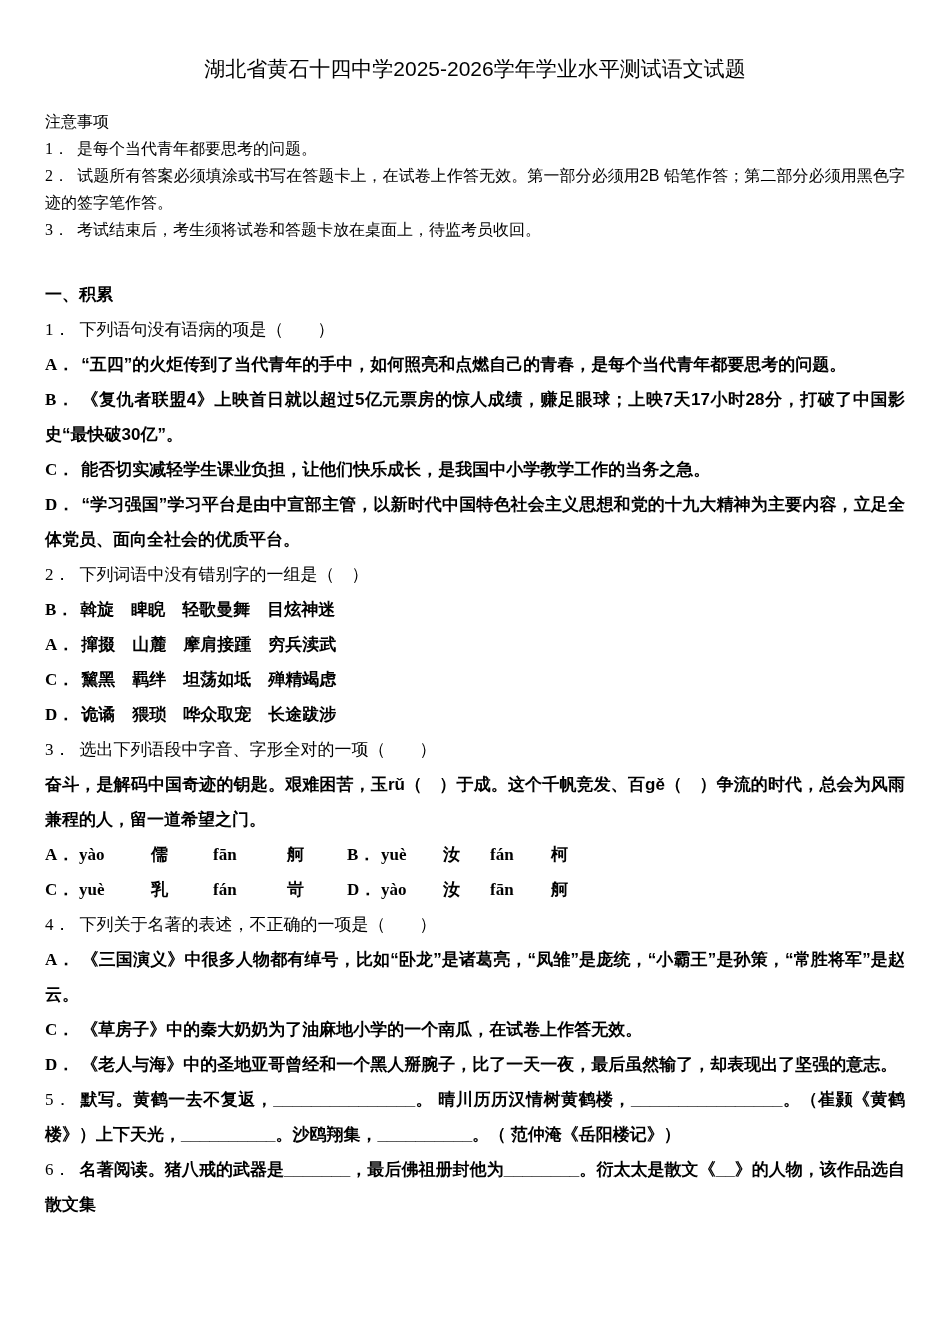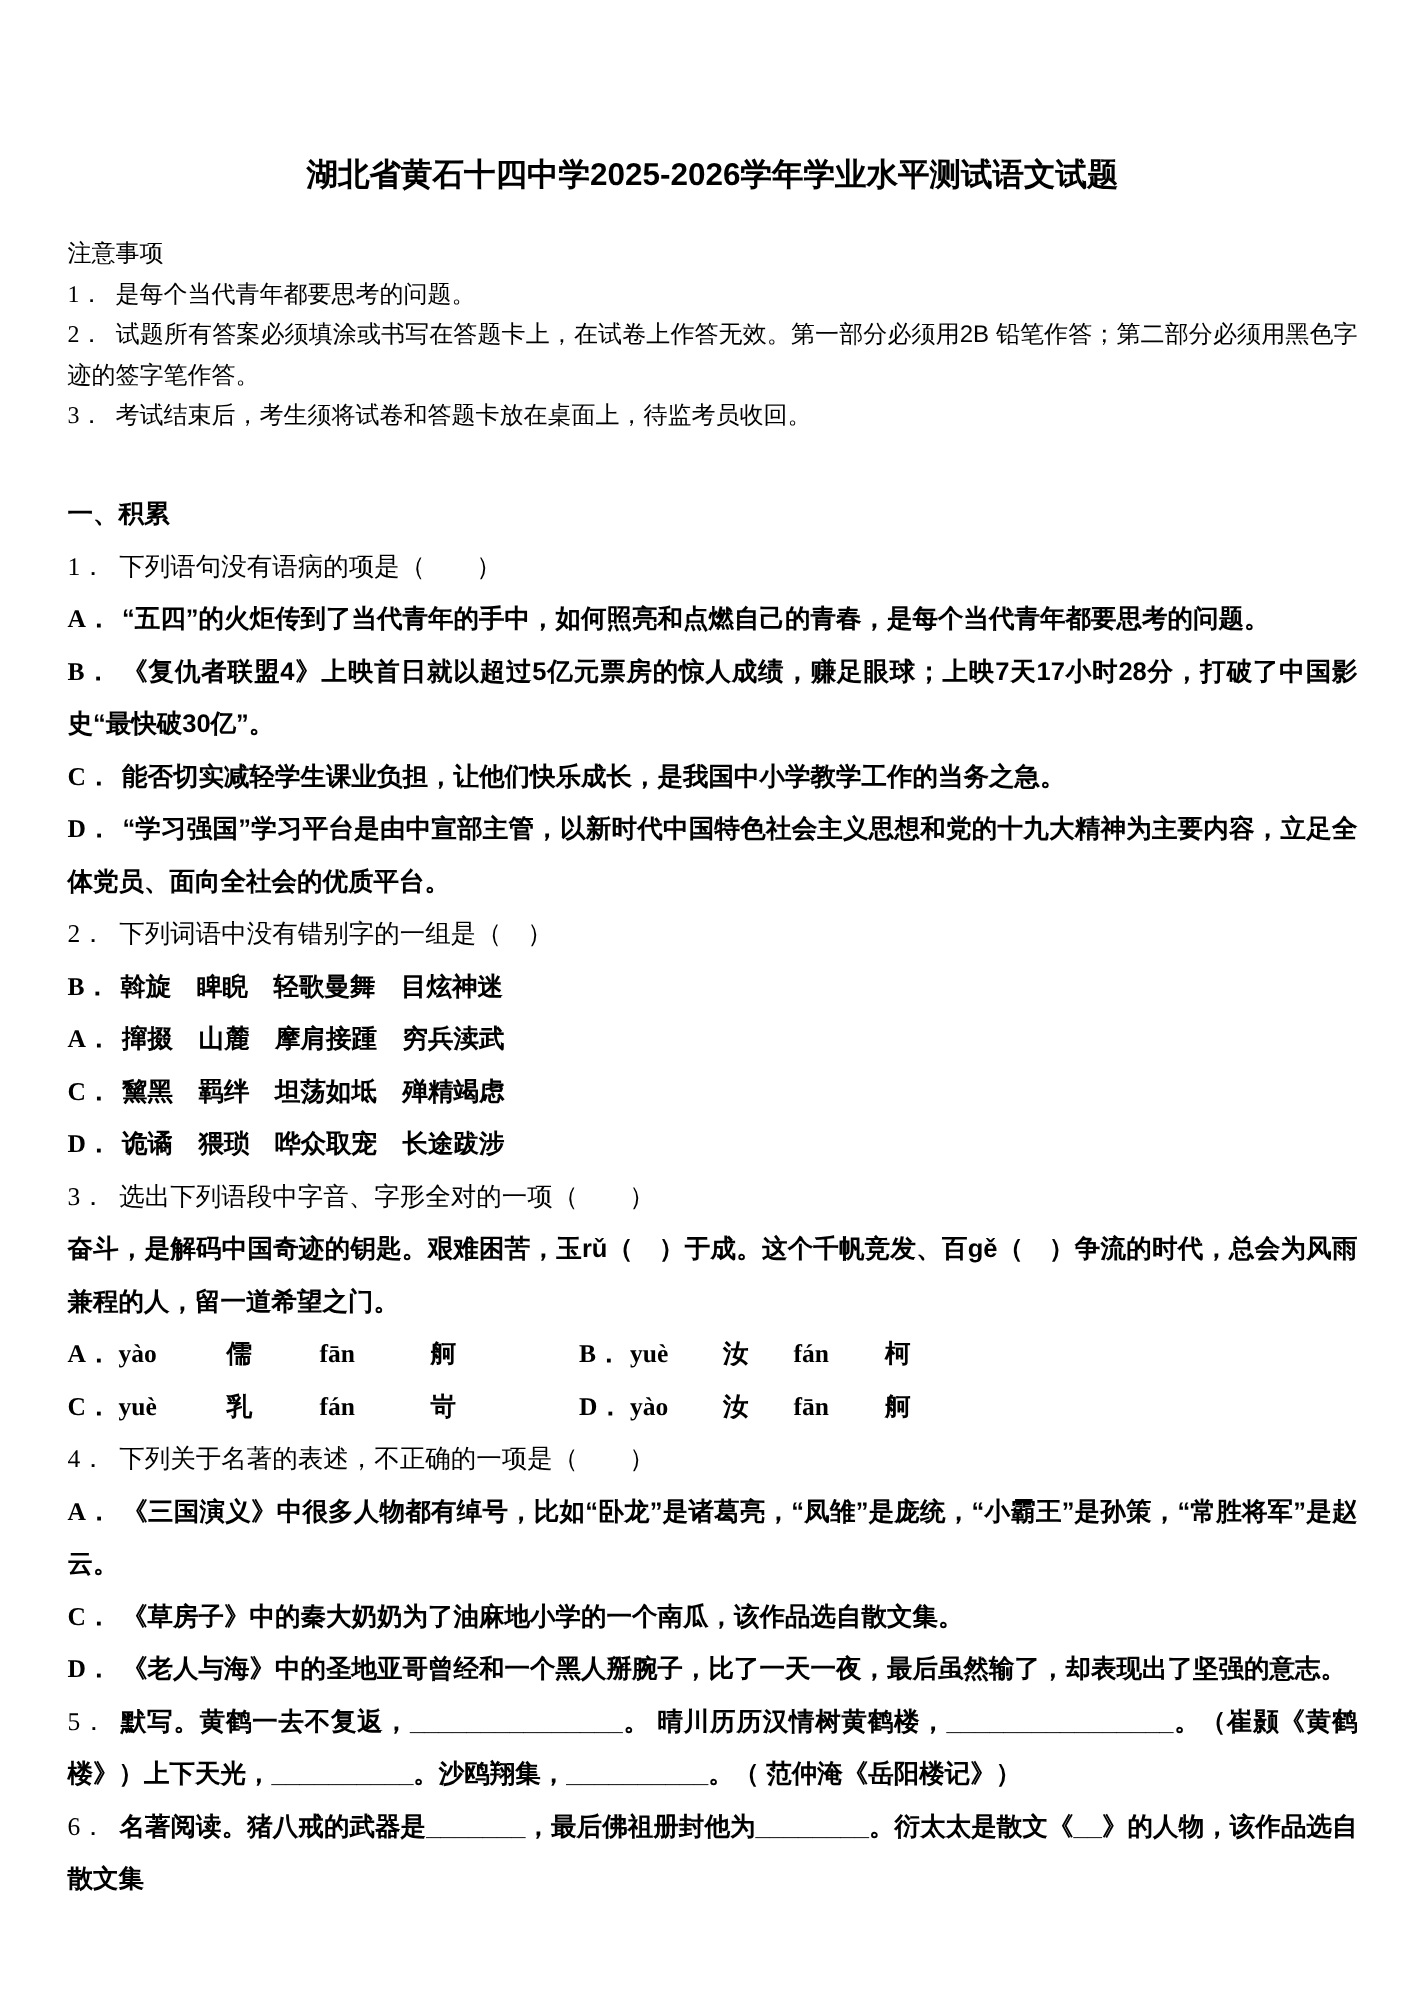--- a/index.html
+++ b/index.html
@@ -4,24 +4,24 @@
 <style>
   html,body{margin:0;padding:0;background:#ffffff;}
   body{
     width:950px;height:1344px;
     color:#000;
     font-family:"Liberation Sans","DejaVu Sans",sans-serif;
     overflow:hidden;
   }
   .page{padding:0 45px;box-sizing:border-box;}
   .doc-title{
-    margin-top:102px;
+    margin-top:54px;
     text-align:center;
     font-size:21px;
-    font-weight:bold;
+    font-weight:normal;
     line-height:30px;
   }
   .notice{margin-top:24px;}
   .notice p{
     margin:0;
     font-size:16px;
     line-height:27px;
     font-weight:normal;
     text-align:justify;
   }
@@ -49,21 +49,21 @@
     font-family:"Liberation Serif","DejaVu Serif",serif;
     font-weight:bold;
     margin-right:7px;
   }
   
   .pyrow{font-weight:bold;white-space:nowrap;}
   .pyrow span{display:inline-block;}
   .pyrow .olab{margin-right:0;width:34px;}
   .pyrow .py{font-family:"Liberation Serif","DejaVu Serif",serif;}
   .g-l .c1{width:62px;} .g-l .p1{width:72px;} .g-l .p2{width:74px;} .g-l .c2{width:60px;}
-  .g-r{margin-left:39px;text-decoration:underline;}
+  .g-r{text-decoration:underline;}
   .g-r .p1{width:62px;} .g-r .c1{width:47px;} .g-r .p2{width:61px;} .g-r .c2{width:40px;}
 </style>
 </head>
 <body>
 
 <div class="page">
 
   <h1 class="doc-title">湖北省黄石十四中学2025-2026学年学业水平测试语文试题</h1>
 
   <div class="notice">
@@ -89,21 +89,21 @@
     <p class="opt"><span class="olab">C．</span><span>黧黑　羁绊　坦荡如坻　殚精竭虑</span></p>
     <p class="opt"><span class="olab">D．</span><span>诡谲　猥琐　哗众取宠　长途跋涉</span></p>
 
     <p class="stem"><span class="qnum">3．</span><span>选出下列语段中字音、字形全对的一项（　　）</span></p>
     <p class="passage">奋斗，是解码中国奇迹的钥匙。艰难困苦，玉rǔ（　）于成。这个千帆竞发、百gě（　）争流的时代，总会为风雨兼程的人，留一道希望之门。</p>
     <p class="pyrow"><span class="g-l"><span class="olab">A．</span><span class="py p1">yào</span><span class="c1">儒</span><span class="py p2">fān</span><span class="c2">舸</span></span><span class="g-r"><span class="olab">B．</span><span class="py p1">yuè</span><span class="c1">汝</span><span class="py p2">fán</span><span class="c2">柯</span></span></p>
     <p class="pyrow"><span class="g-l"><span class="olab">C．</span><span class="py p1">yuè</span><span class="c1">乳</span><span class="py p2">fán</span><span class="c2">岢</span></span><span class="g-r"><span class="olab">D．</span><span class="py p1">yào</span><span class="c1">汝</span><span class="py p2">fān</span><span class="c2">舸</span></span></p>
 
     <p class="stem"><span class="qnum">4．</span><span>下列关于名著的表述，不正确的一项是（　　）</span></p>
     <p class="opt"><span class="olab">A．</span><span>《三国演义》中很多人物都有绰号，比如“卧龙”是诸葛亮，“凤雏”是庞统，“小霸王”是孙策，“常胜将军”是赵云。</span></p>
-    <p class="opt"><span class="olab">C．</span><span>《草房子》中的秦大奶奶为了油麻地小学的一个南瓜，该作品选自散文集。</span></p>
+    <p class="opt"><span class="olab">C．</span><span>《草房子》中的秦大奶奶为了油麻地小学的一个南瓜，在试卷上作答无效。</span></p>
     <p class="opt"><span class="olab">D．</span><span>《老人与海》中的圣地亚哥曾经和一个黑人掰腕子，比了一天一夜，最后虽然输了，却表现出了坚强的意志。</span></p>
 
     <p class="opt"><span class="qnum">5．</span><span>默写。黄鹤一去不复返，_______________。 晴川历历汉情树黄鹤楼，________________。（崔颢《黄鹤楼》）上下天光，__________。沙鸥翔集，__________。（ 范仲淹《岳阳楼记》）</span></p>
 
     <p class="opt"><span class="qnum">6．</span><span>名著阅读。猪八戒的武器是_______，最后佛祖册封他为________。衍太太是散文《__》的人物，该作品选自散文集</span></p>
 
   </div>
 </div>
 
 </body></html>

